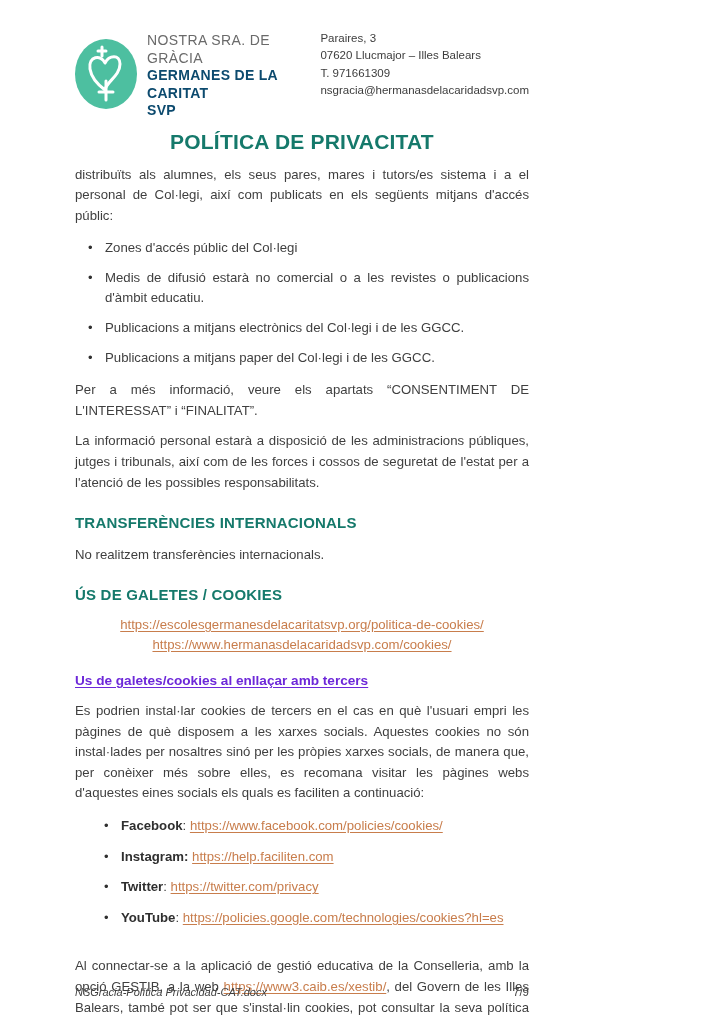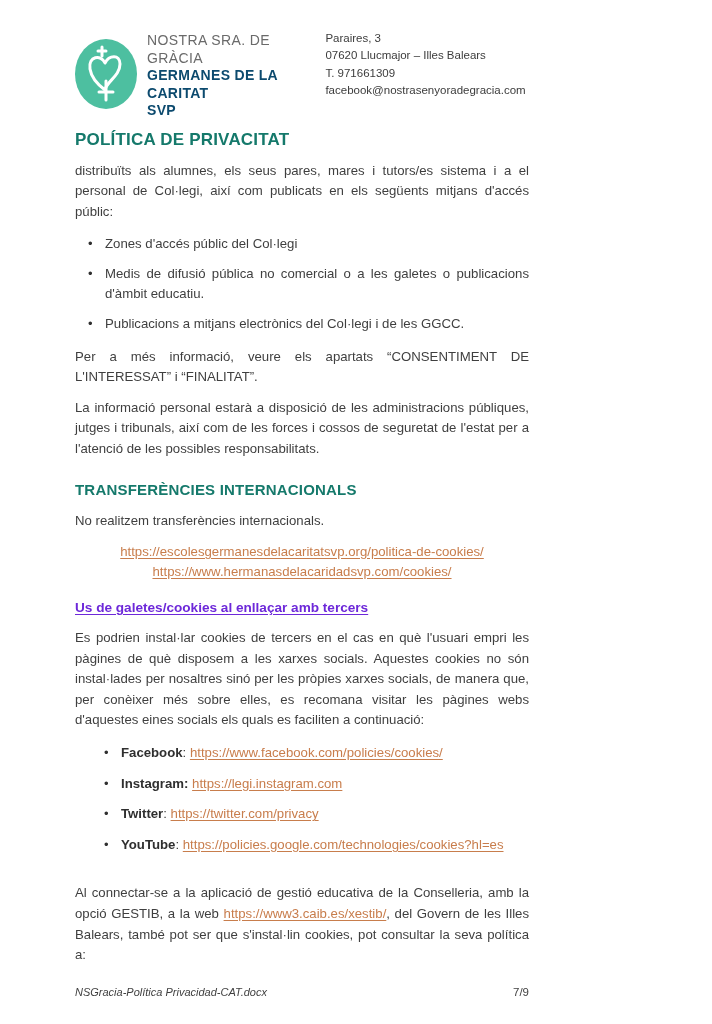--- a/index.html
+++ b/index.html
@@ -30,21 +30,21 @@
   .brand-line2, .brand-line3 {
     font-size: 14px; color: #0c4a6e; font-weight: 700; letter-spacing: 0.3px;
     line-height: 1.25;
   }
   .contact {
     font-size: 11.5px; color: #3c3c3c; line-height: 1.5; width: 218px;
     padding-top: 2px;
   }
   
   .doc-title {
-    color: #15796b; font-weight: 700; font-size: 17px;
+    text-align: center; color: #15796b; font-weight: 700; font-size: 21px;
     letter-spacing: 0.2px; margin-top: 10px;
   }
   
   .content { margin-top: 11px; font-size: 13.2px; line-height: 1.56; }
   p.para { margin: 10px 0; text-align: justify; }
   ul.bullets { list-style: none; margin: 12px 0 12px 0; padding-left: 30px; }
   ul.bullets li {
     position: relative; margin: 9px 0; text-align: justify; padding-left: 0;
   }
   ul.bullets li::before {
@@ -102,59 +102,61 @@
       <div class="brand-text">
         <div class="brand-line1">NOSTRA SRA. DE GRÀCIA</div>
         <div class="brand-line2">GERMANES DE LA CARITAT</div>
         <div class="brand-line3">SVP</div>
       </div>
     </div>
     <div class="contact">
       <div>Paraires, 3</div>
       <div>07620 Llucmajor – Illes Balears</div>
       <div>T. 971661309</div>
-      <div>facebook@nostrasenyoradegracia.com</div>
+      <div>nsgracia@hermanasdelacaridadsvp.com</div>
     </div>
   </div>
 
   <div class="doc-title">POLÍTICA DE PRIVACITAT</div>
 
   <div class="content">
 
     <p class="para">distribuïts als alumnes, els seus pares, mares i tutors/es sistema i a el personal de Col·legi, així com publicats en els següents mitjans d'accés públic:</p>
 
     <ul class="bullets">
       <li>Zones d'accés públic del Col·legi</li>
-      <li>Medis de difusió pública no comercial o a les galetes o publicacions d'àmbit educatiu.</li>
+      <li>Medis de difusió estarà no comercial o a les revistes o publicacions d'àmbit educatiu.</li>
       <li>Publicacions a mitjans electrònics del Col·legi i de les GGCC.</li>
+      <li>Publicacions a mitjans paper del Col·legi i de les GGCC.</li>
     </ul>
 
     <p class="para">Per a més informació, veure els apartats “CONSENTIMENT DE L'INTERESSAT” i “FINALITAT”.</p>
     <p class="para">La informació personal estarà a disposició de les administracions públiques, jutges i tribunals, així com de les forces i cossos de seguretat de l'estat per a l'atenció de les possibles responsabilitats.</p>
 
     <h2 class="section-heading">TRANSFERÈNCIES INTERNACIONALS</h2>
     <p class="para">No realitzem transferències internacionals.</p>
 
+    <h2 class="section-heading">ÚS DE GALETES / COOKIES</h2>
 
     <div class="centered-link">
       <a class="link">https://escolesgermanesdelacaritatsvp.org/politica-de-cookies/</a>
     </div>
     <div class="centered-link">
       <a class="link">https://www.hermanasdelacaridadsvp.com/cookies/</a>
     </div>
 
     <h3 class="sub-heading">Us de galetes/cookies al enllaçar amb tercers</h3>
     <p class="para">Es podrien instal·lar cookies de tercers en el cas en què l'usuari empri les pàgines de què disposem a les xarxes socials. Aquestes cookies no són instal·lades per nosaltres sinó per les pròpies xarxes socials, de manera que, per conèixer més sobre elles, es recomana visitar les pàgines webs d'aquestes eines socials els quals es faciliten a continuació:</p>
 
     <ul class="social">
       <li>
         <span class="bold-label">Facebook</span><span>: </span><a class="link">https://www.facebook.com/policies/cookies/</a>
       </li>
       <li>
-        <span class="bold-label">Instagram:</span><span> </span><a class="link">https://legi.instagram.com</a>
+        <span class="bold-label">Instagram:</span><span> </span><a class="link">https://help.faciliten.com</a>
       </li>
       <li>
         <span class="bold-label">Twitter</span><span>: </span><a class="link">https://twitter.com/privacy</a>
       </li>
       <li>
         <span class="bold-label">YouTube</span><span>: </span><a class="link">https://policies.google.com/technologies/cookies?hl=es</a>
       </li>
     </ul>
 
     <p class="para"><span>Al connectar-se a la aplicació de gestió educativa de la Conselleria, amb la opció GESTIB, a la web </span><a class="link">https://www3.caib.es/xestib/</a><span>, del Govern de les Illes Balears, també pot ser que s'instal·lin cookies, pot consultar la seva política a:</span></p>

